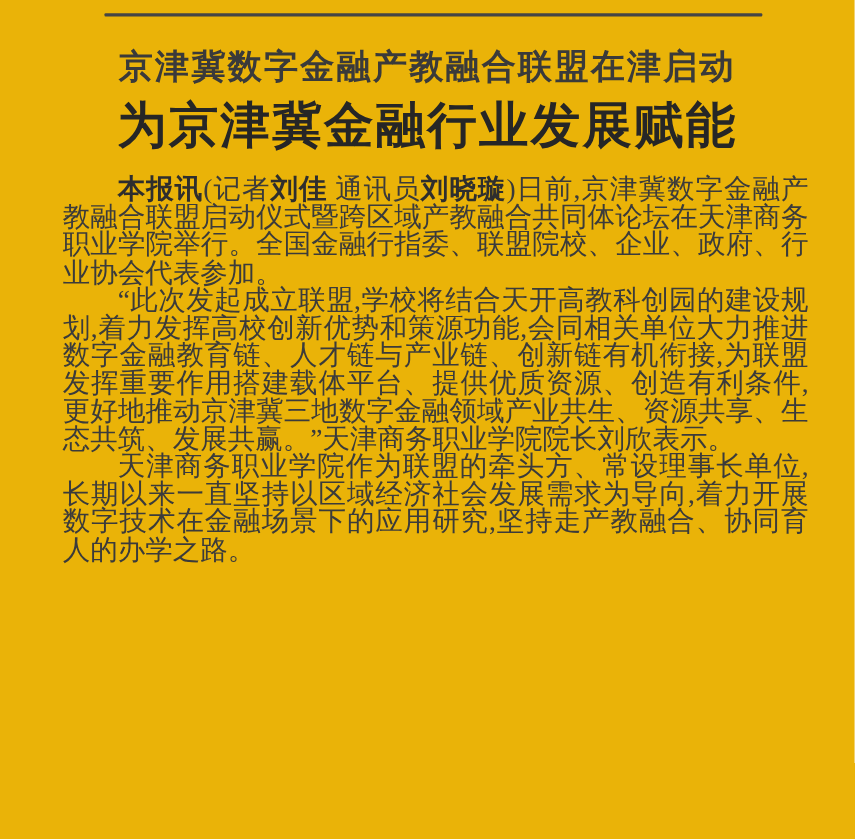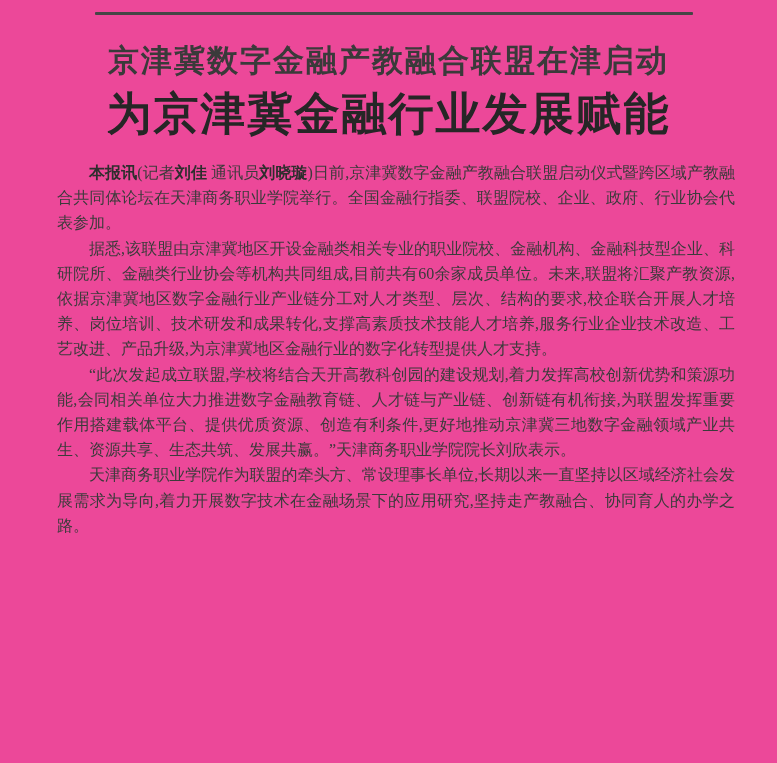--- a/index.html
+++ b/index.html
@@ -4,21 +4,21 @@
 <style>
   html, body {
     margin: 0;
     padding: 0;
     background: #f8f7f3;
   }
   .page {
     position: relative;
     width: 777px;
     height: 763px;
-    background: #ec4899;
+    background: #eab308;
     overflow: hidden;
     font-family: "Liberation Serif", "DejaVu Serif", serif;
   }
   .top-rule {
     position: absolute;
     left: 95px;
     top: 12px;
     width: 598px;
     height: 3px;
     background: #454545;
@@ -48,21 +48,21 @@
     font-size: 45px;
     letter-spacing: 2px;
     color: #262626;
     white-space: nowrap;
   }
   .article-body {
     position: absolute;
     top: 160px;
     left: 57px;
     width: 678px;
-    font-size: 16px;
+    font-size: 25px;
     line-height: 25.2px;
     color: #3b3b3b;
     text-align: justify;
   }
   .article-body p {
     margin: 0;
     padding: 0;
     text-indent: 2em;
   }
   .lead-bold {
@@ -83,21 +83,20 @@
   <div class="top-rule"></div>
 
   <div class="kicker">京津冀数字金融产教融合联盟在津启动</div>
 
   <div class="main-title">为京津冀金融行业发展赋能</div>
 
   <div class="article-body">
 
     <p><span class="lead-bold">本报讯</span><span>(记者</span><span class="name-bold">刘佳</span><span> 通讯员</span><span class="name-bold">刘晓璇</span><span>)日前,京津冀数字金融产教融合联盟启动仪式暨跨区域产教融合共同体论坛在天津商务职业学院举行。全国金融行指委、联盟院校、企业、政府、行业协会代表参加。</span></p>
 
-    <p>据悉,该联盟由京津冀地区开设金融类相关专业的职业院校、金融机构、金融科技型企业、科研院所、金融类行业协会等机构共同组成,目前共有60余家成员单位。未来,联盟将汇聚产教资源,依据京津冀地区数字金融行业产业链分工对人才类型、层次、结构的要求,校企联合开展人才培养、岗位培训、技术研发和成果转化,支撑高素质技术技能人才培养,服务行业企业技术改造、工艺改进、产品升级,为京津冀地区金融行业的数字化转型提供人才支持。</p>
 
 
     <p>“此次发起成立联盟,学校将结合天开高教科创园的建设规划,着力发挥高校创新优势和策源功能,会同相关单位大力推进数字金融教育链、人才链与产业链、创新链有机衔接,为联盟发挥重要作用搭建载体平台、提供优质资源、创造有利条件,更好地推动京津冀三地数字金融领域产业共生、资源共享、生态共筑、发展共赢。”天津商务职业学院院长刘欣表示。</p>
 
     <p>天津商务职业学院作为联盟的牵头方、常设理事长单位,长期以来一直坚持以区域经济社会发展需求为导向,着力开展数字技术在金融场景下的应用研究,坚持走产教融合、协同育人的办学之路。</p>
 
   </div>
 
 </div>
 

